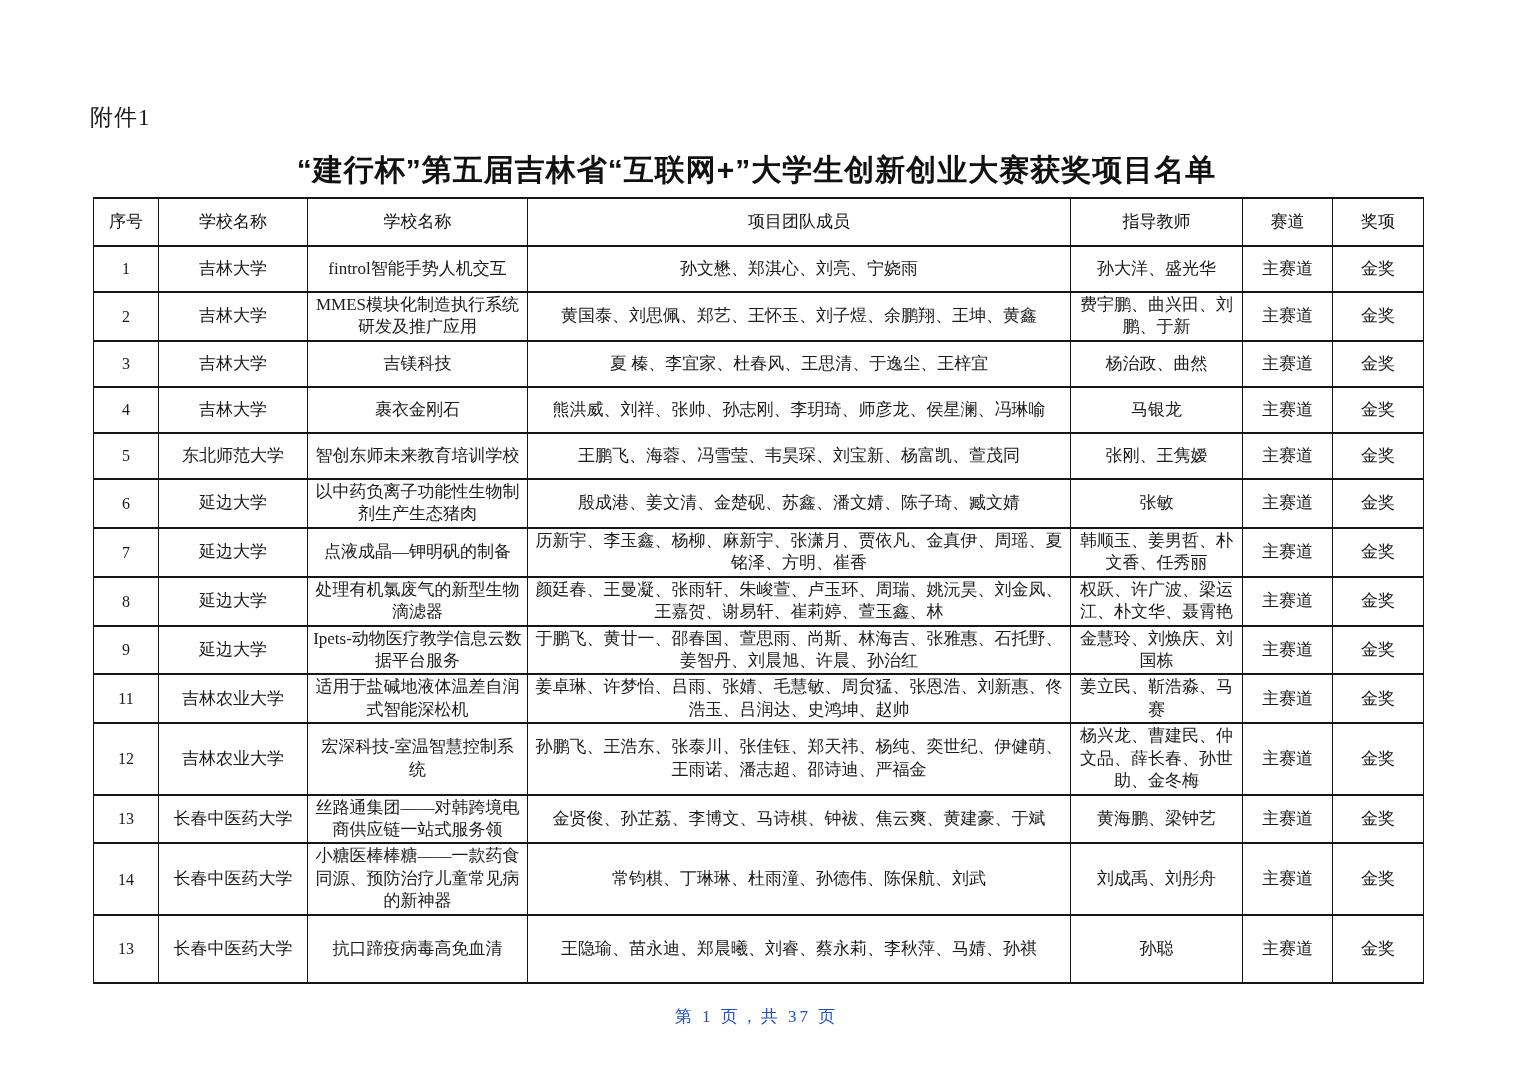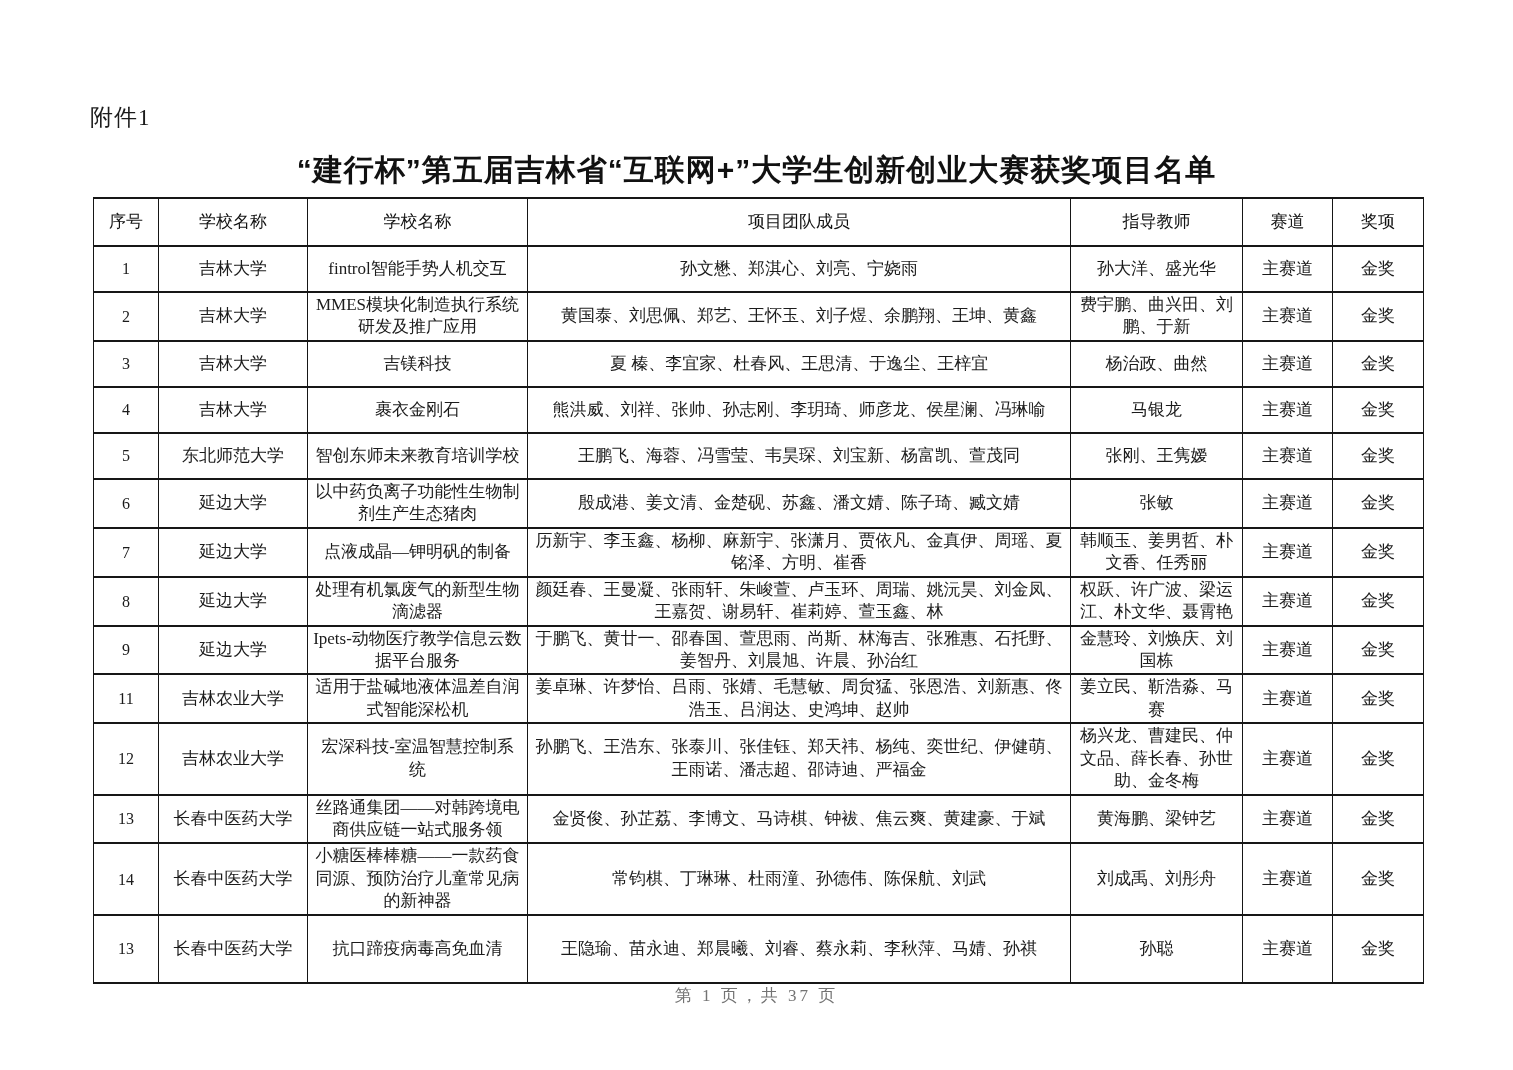--- a/index.html
+++ b/index.html
@@ -50,23 +50,23 @@
     font-family:"Liberation Sans","DejaVu Sans",sans-serif;
     font-weight:400;font-size:17px;color:#111;
   }
   .award-table td{height:42px;}
   .award-table tbody tr:nth-child(14) td{height:64px;margin-top:28px;}
   .award-table td.cell-team,.award-table td.cell-teachers{
     text-align:center;
   }
   .award-table td.cell-no{font-size:16px;}
   .page-footer{
-    position:absolute;left:0;top:984px;width:100%;
+    position:absolute;left:0;top:1005px;width:100%;
     text-align:center;font-size:17px;letter-spacing:3px;
-    color:#737373;
+    color:#1d4ed8;
   }
 </style>
 </head>
 <body>
 
 <div class="attachment">附件1</div>
 
 <div class="doc-title">“建行杯”第五届吉林省“互联网+”大学生创新创业大赛获奖项目名单</div>
 
 <table class="award-table">

